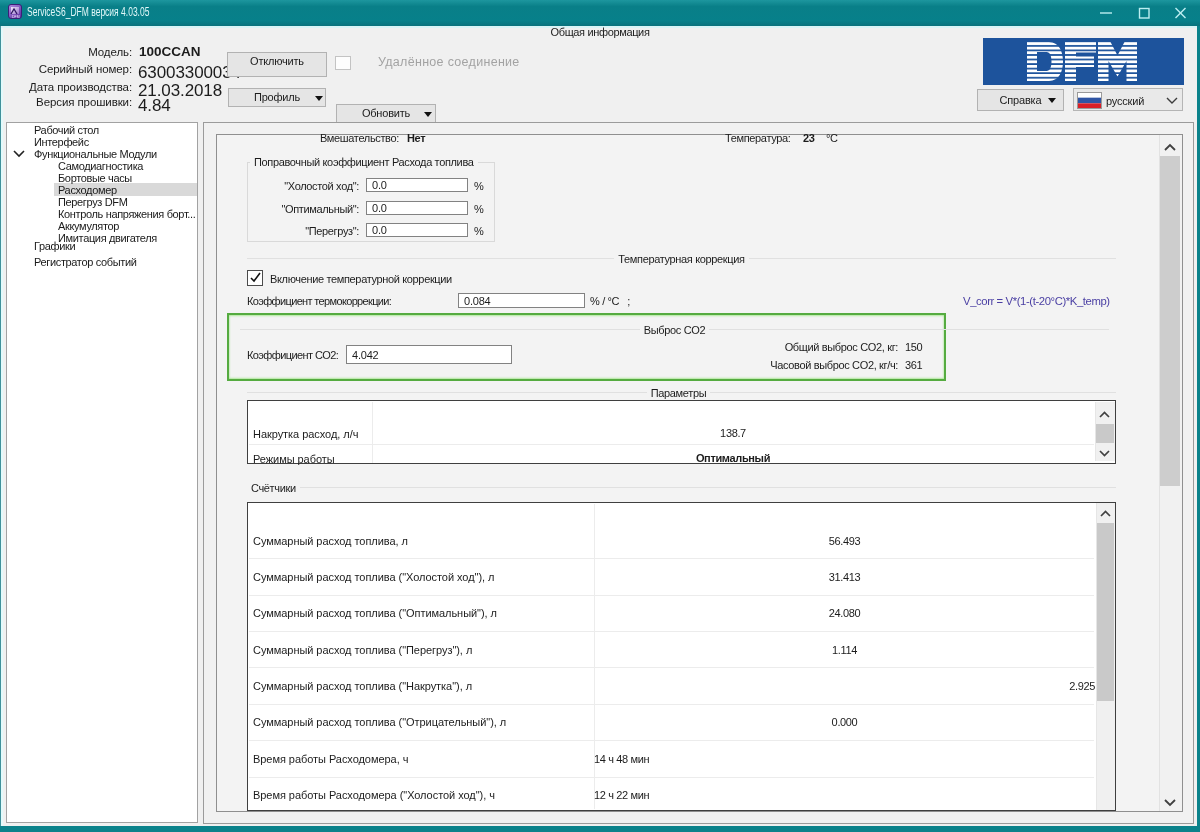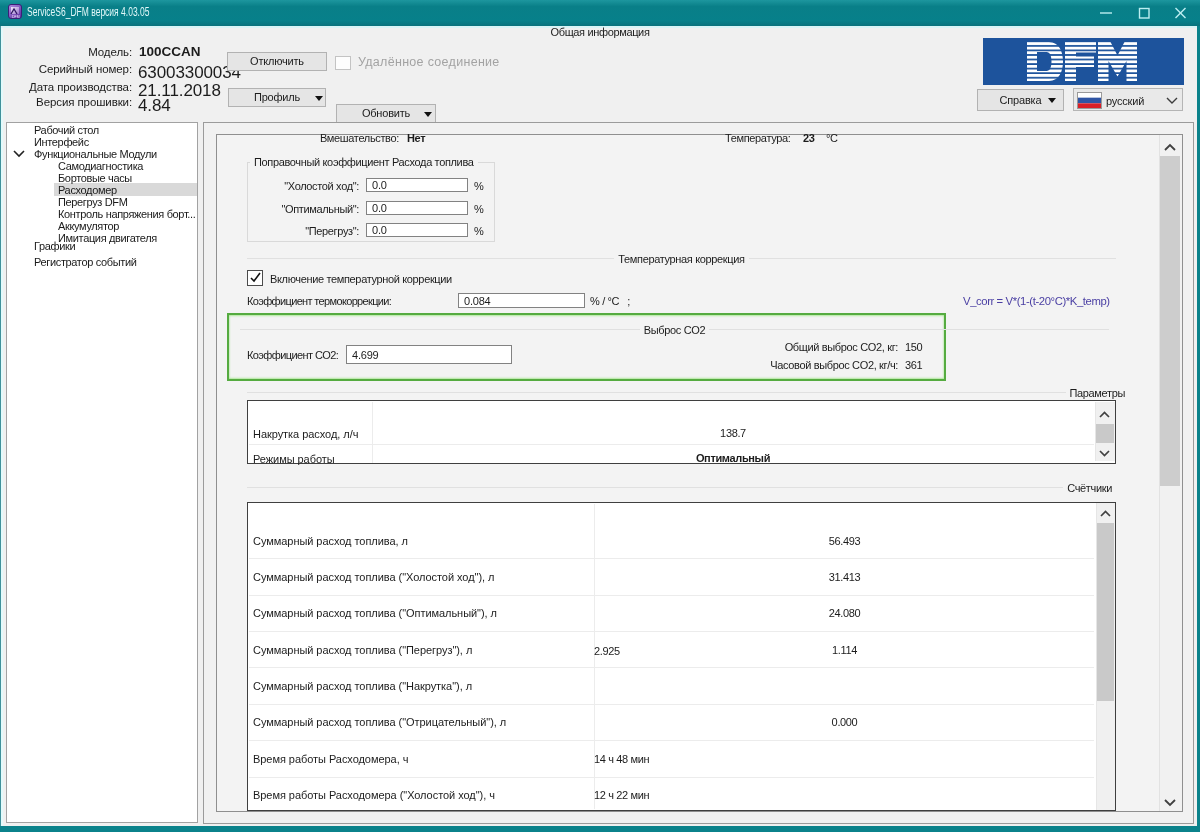--- a/index.html
+++ b/index.html
@@ -82,27 +82,27 @@
 <div id="wleft2" class="abs"></div>
 <div id="wright" class="abs"></div>
 <div id="wbottom" class="abs"></div>
 
 <div class="abs t11" style="left:0;top:26px;width:1200px;text-align:center">Общая информация</div>
 <div class="abs hlabel" style="top:46px">Модель:</div>
 <div class="abs hval b" style="left:139px;top:44px;font-size:13.5px;letter-spacing:0">100CCAN</div>
 <div class="abs hlabel" style="top:63px">Серийный номер:</div>
 <div class="abs hval" style="top:63px">63003300034</div>
 <div class="abs hlabel" style="top:81px">Дата производства:</div>
-<div class="abs hval" style="top:81px">21.11.2018</div>
+<div class="abs hval" style="top:81px">21.03.2018</div>
 <div class="abs hlabel" style="top:96px">Версия прошивки:</div>
 <div class="abs hval" style="top:96px">4.84</div>
 
-<div class="abs btn" style="left:227px;top:52px;width:100px;height:19px;line-height:17px">Отключить</div>
+<div class="abs btn" style="left:227px;top:52px;width:100px;height:25px;line-height:17px">Отключить</div>
 <div class="abs" style="left:335px;top:56px;width:16px;height:14px;background:#fdfdfd;border:1px solid #c3c3c3;box-sizing:border-box"></div>
-<div class="abs" style="left:358px;top:55px;font-size:12.5px;letter-spacing:.3px;color:#a3a3a3">Удалённое соединение</div>
+<div class="abs" style="left:378px;top:55px;font-size:12.5px;letter-spacing:.3px;color:#a3a3a3">Удалённое соединение</div>
 
 <div class="abs btn" style="left:228px;top:88px;width:98px;height:19px;line-height:17px">Профиль<div class="tri abs" style="left:86px;top:7px"></div></div>
 <div class="abs btn" style="left:336px;top:104px;width:100px;height:19px;line-height:17px">Обновить<div class="tri abs" style="left:87px;top:7px"></div></div>
 
 <svg class="abs" style="left:983px;top:38px" width="201" height="47">
   <rect width="201" height="47" fill="#1d539c"></rect>
   <defs>
     <pattern id="st" x="0" y="4.2" width="4" height="4.55" patternUnits="userSpaceOnUse">
       <rect width="4" height="2.8" fill="#ffffff"></rect>
     </pattern>
@@ -184,46 +184,46 @@
 <div class="abs t11" style="left:270px;top:273px">Включение температурной коррекции</div>
 <div class="abs t11" style="left:247px;top:295px;letter-spacing:-.65px">Коэффициент термокоррекции:</div>
 <div class="abs inp" style="left:458px;top:293px;width:127px;height:15px">0.084</div>
 <div class="abs t11" style="left:590px;top:295px">% / °С&nbsp;&nbsp;&nbsp;;</div>
 <div class="abs" style="left:963px;top:295px;font-size:11.3px;color:#4a3fa3;letter-spacing:-.4px;white-space:nowrap">V_corr = V*(1-(t-20°C)*K_temp)</div>
 
 <div id="green" class="abs"></div>
 <div class="fline abs" style="left:240px;top:329px;width:869px"></div>
 <div class="abs" style="left:240px;top:320px;width:869px;text-align:center"><span class="fleg">Выброс CO2</span></div>
 <div class="abs t11" style="left:247px;top:349px;letter-spacing:-.6px">Коэффициент CO2:</div>
-<div class="abs inp" style="left:346px;top:345px;width:166px;height:19px">4.699</div>
+<div class="abs inp" style="left:346px;top:345px;width:166px;height:19px">4.042</div>
 <div class="abs t11" style="left:0;top:341px;width:898px;text-align:right">Общий выброс CO2, кг:</div>
 <div class="abs t11" style="left:905px;top:341px">150</div>
 <div class="abs t11" style="left:0;top:359px;width:898px;text-align:right">Часовой выброс CO2, кг/ч:</div>
 <div class="abs t11" style="left:905px;top:359px">361</div>
 
 <div class="fline abs" style="left:247px;top:392px;width:869px"></div>
-<div class="abs" style="left:260px;top:383px;width:869px;text-align:right"><span class="fleg">Параметры</span></div>
+<div class="abs" style="left:244px;top:383px;width:869px;text-align:center"><span class="fleg">Параметры</span></div>
 <div class="tbox abs" style="left:247px;top:400px;width:869px;height:64px"></div>
 <div class="vline" style="left:372px;top:402px;height:61px"></div>
 <div class="sep" style="left:249px;top:444px;width:845px"></div>
 <div class="abs t11 tl" style="left:253px;top:428px">Накрутка расход, л/ч</div>
 <div class="abs t11" style="left:372px;top:427px;width:722px;text-align:center">138.7</div>
 <div class="abs t11 tl" style="left:253px;top:453px">Режимы работы</div>
 <div class="abs t11 b" style="left:372px;top:452px;width:722px;text-align:center">Оптимальный</div>
 <div class="sbtrack" style="left:1095px;top:402px;width:19px;height:59px"></div>
 <svg class="chev" style="left:1098px;top:410px" width="13" height="10">
   <polyline points="2,7 6.5,2.5 11,7" fill="none" stroke="#404040" stroke-width="1.7"></polyline>
 </svg>
 <div class="sbthumb" style="left:1096px;top:424px;width:18px;height:19px"></div>
 <svg class="chev" style="left:1098px;top:448px" width="13" height="10">
   <polyline points="2,3 6.5,7.5 11,3" fill="none" stroke="#404040" stroke-width="1.7"></polyline>
 </svg>
 
 <div class="fline abs" style="left:247px;top:487px;width:869px"></div>
-<div class="abs" style="left:247px;top:478px;width:869px;text-align:right"><span class="fleg">Счётчики</span></div>
+<div class="abs" style="left:247px;top:478px;width:869px;text-align:left"><span class="fleg">Счётчики</span></div>
 <div class="tbox abs" style="left:247px;top:502px;width:869px;height:309px"></div>
 <div class="vline" style="left:594px;top:504px;height:305px"></div>
 <div class="sbtrack" style="left:1096px;top:503px;width:18px;height:307px"></div>
 <svg class="chev" style="left:1099px;top:509px" width="13" height="10">
   <polyline points="2,7 6.5,2.5 11,7" fill="none" stroke="#404040" stroke-width="1.7"></polyline>
 </svg>
 <div class="sbthumb" style="left:1097px;top:523px;width:17px;height:178px"></div>
 <div class="sep" style="left:249px;top:558px;width:845px"></div>
 <div class="sep" style="left:249px;top:595px;width:845px"></div>
 <div class="sep" style="left:249px;top:631px;width:845px"></div>
@@ -233,19 +233,19 @@
 <div class="sep" style="left:249px;top:777px;width:845px"></div>
 <div class="abs t11 tl" style="left:253px;top:535px">Суммарный расход топлива, л</div>
 <div class="abs t11" style="left:594px;top:535px;width:501px;text-align:center">56.493</div>
 <div class="abs t11 tl" style="left:253px;top:571px">Суммарный расход топлива ("Холостой ход"), л</div>
 <div class="abs t11" style="left:594px;top:571px;width:501px;text-align:center">31.413</div>
 <div class="abs t11 tl" style="left:253px;top:607px">Суммарный расход топлива ("Оптимальный"), л</div>
 <div class="abs t11" style="left:594px;top:607px;width:501px;text-align:center">24.080</div>
 <div class="abs t11 tl" style="left:253px;top:644px">Суммарный расход топлива ("Перегруз"), л</div>
 <div class="abs t11" style="left:594px;top:644px;width:501px;text-align:center">1.114</div>
 <div class="abs t11 tl" style="left:253px;top:680px">Суммарный расход топлива ("Накрутка"), л</div>
-<div class="abs t11" style="left:594px;top:645px;width:501px;text-align:left">2.925</div>
+<div class="abs t11" style="left:594px;top:680px;width:501px;text-align:right">2.925</div>
 <div class="abs t11 tl" style="left:253px;top:716px">Суммарный расход топлива ("Отрицательный"), л</div>
 <div class="abs t11" style="left:594px;top:716px;width:501px;text-align:center">0.000</div>
 <div class="abs t11 tl" style="left:253px;top:753px">Время работы Расходомера, ч</div>
 <div class="abs t11" style="left:594px;top:753px;width:501px;text-align:left">14 ч 48 мин</div>
 <div class="abs t11 tl" style="left:253px;top:789px">Время работы Расходомера ("Холостой ход"), ч</div>
 <div class="abs t11" style="left:594px;top:789px;width:501px;">12 ч 22 мин</div>
 
 </body></html>

